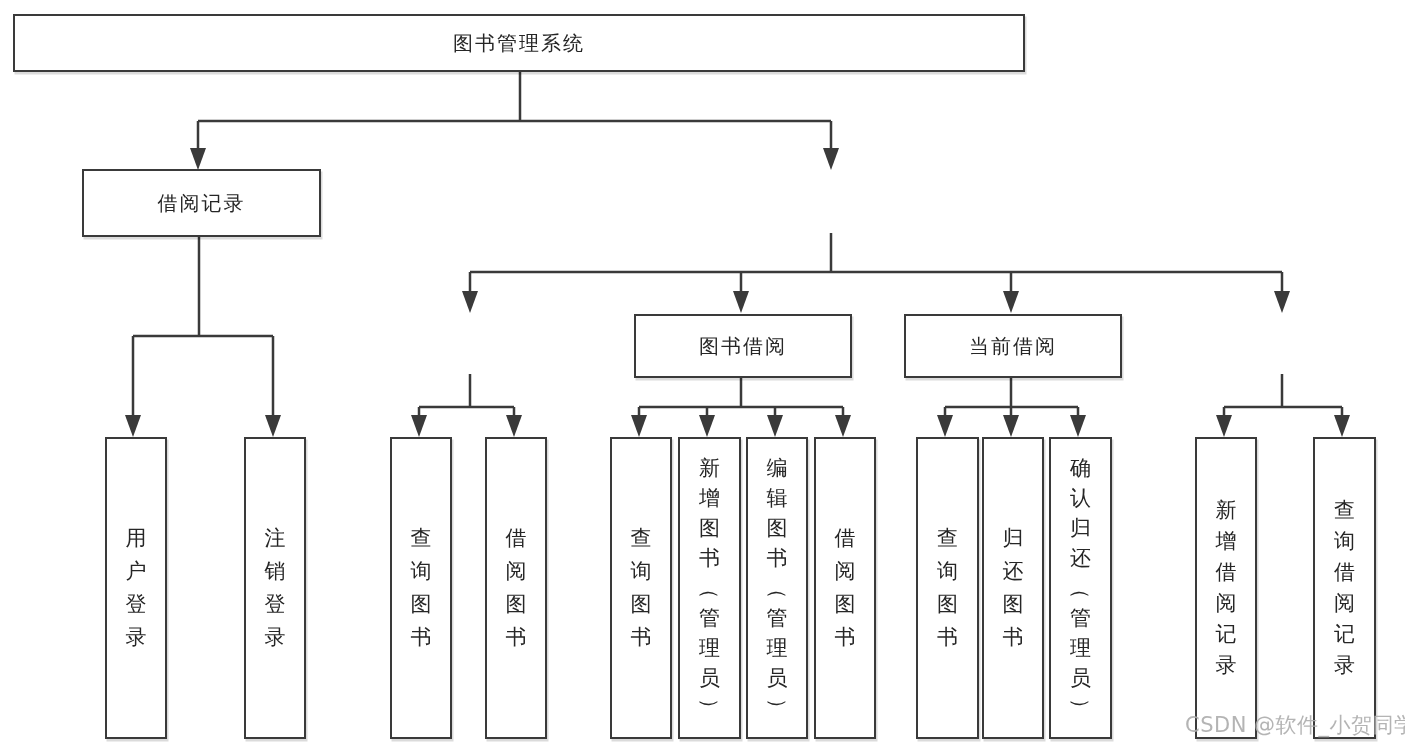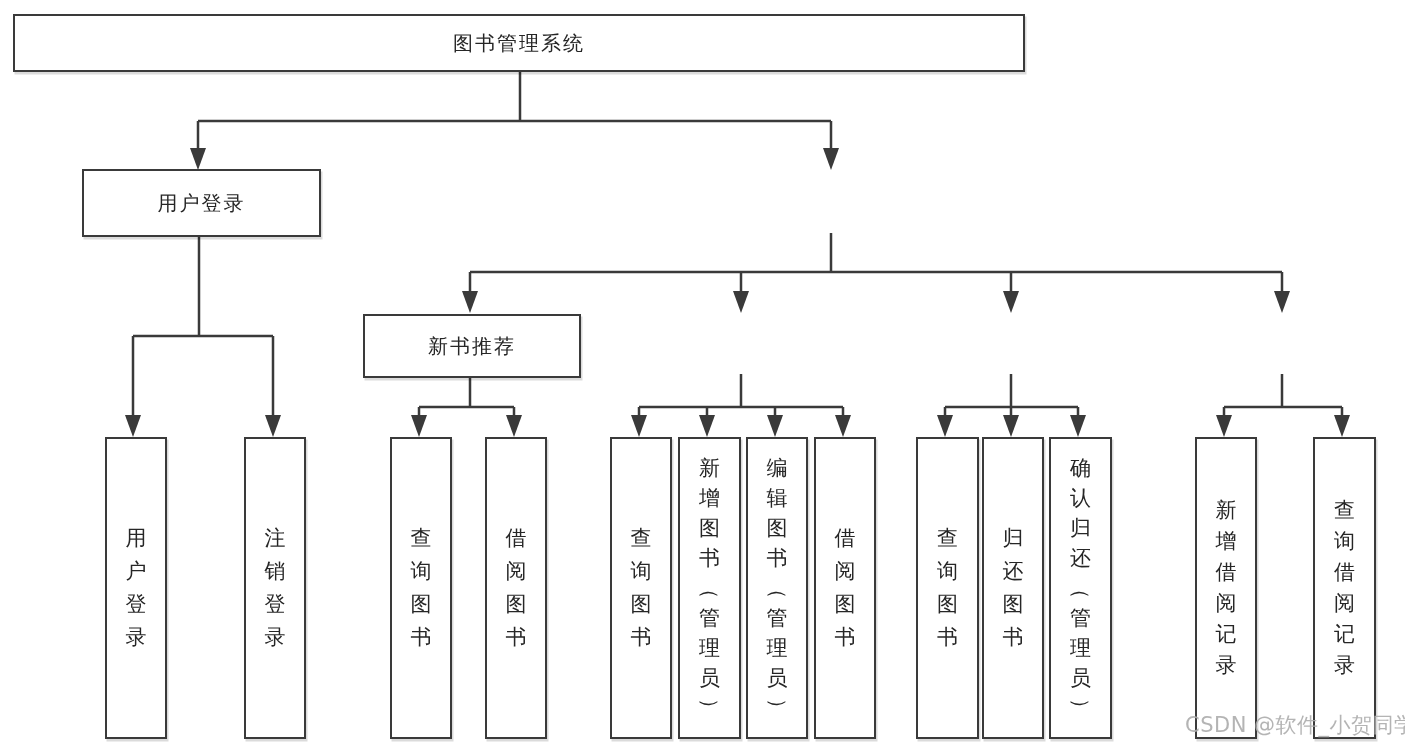--- a/index.html
+++ b/index.html
@@ -66,25 +66,28 @@
       <polygon points="1216,415 1232,415 1224,437"></polygon>
       <polygon points="1334,415 1350,415 1342,437"></polygon>
     </g>
   </svg>
 
   <div class="node" style="left:13px;top:14px;width:1008px;height:54px">
     <span>图书管理系统</span>
   </div>
 
   <div class="node" style="left:82px;top:169px;width:235px;height:64px">
-    <span>用户登录</span>
-  </div>
-
-  <div class="node" style="left:363px;top:314px;width:214px;height:60px">
-    <span>新书推荐</span>
+    <span>借阅记录</span>
+  </div>
+
+  <div class="node" style="left:634px;top:314px;width:214px;height:60px">
+    <span>图书借阅</span>
+  </div>
+  <div class="node" style="left:904px;top:314px;width:214px;height:60px">
+    <span>当前借阅</span>
   </div>
 
   <div class="leaf" style="left:105px;width:58px">
     <span class="vtext">
         <span class="vchar">用</span>
         <span class="vchar">户</span>
         <span class="vchar">登</span>
         <span class="vchar">录</span>
       </span>
   </div>

